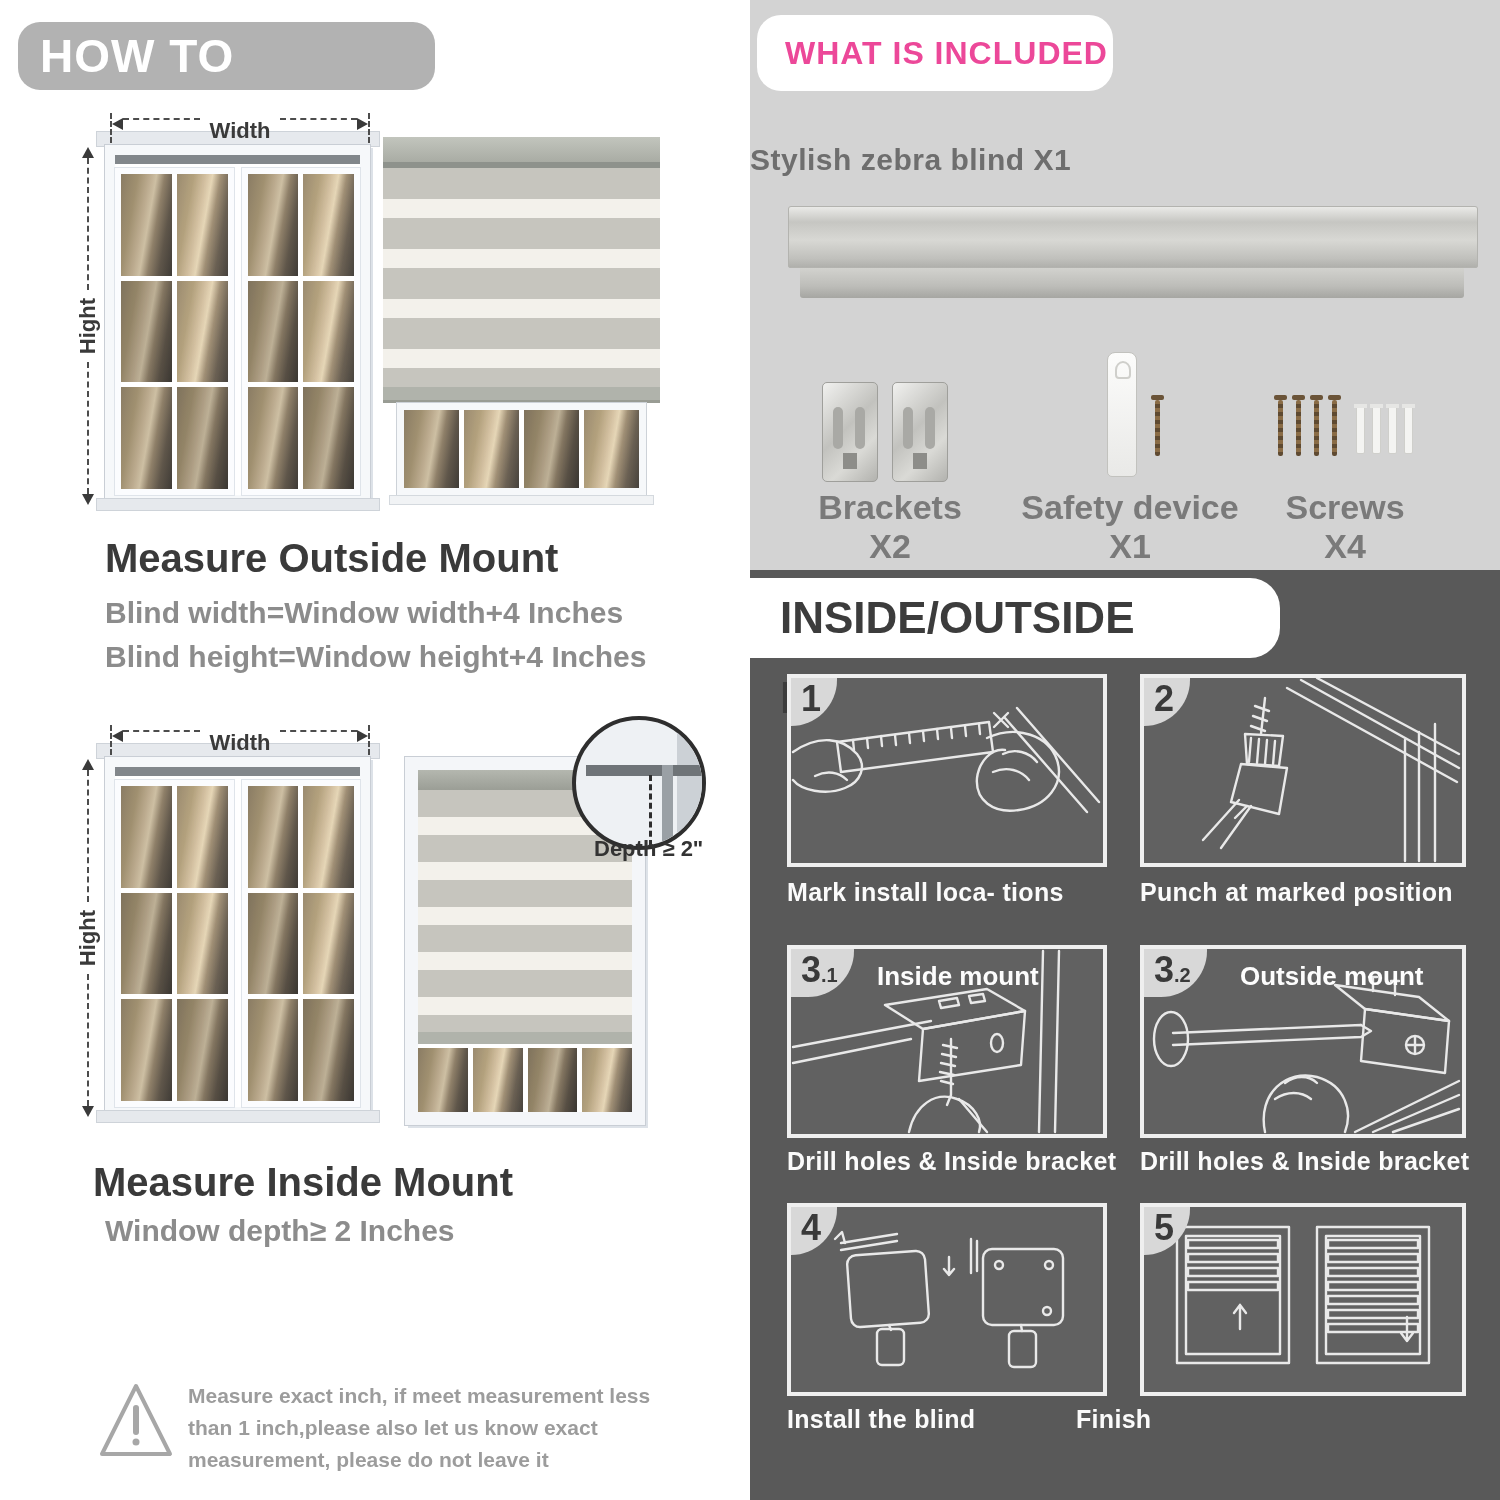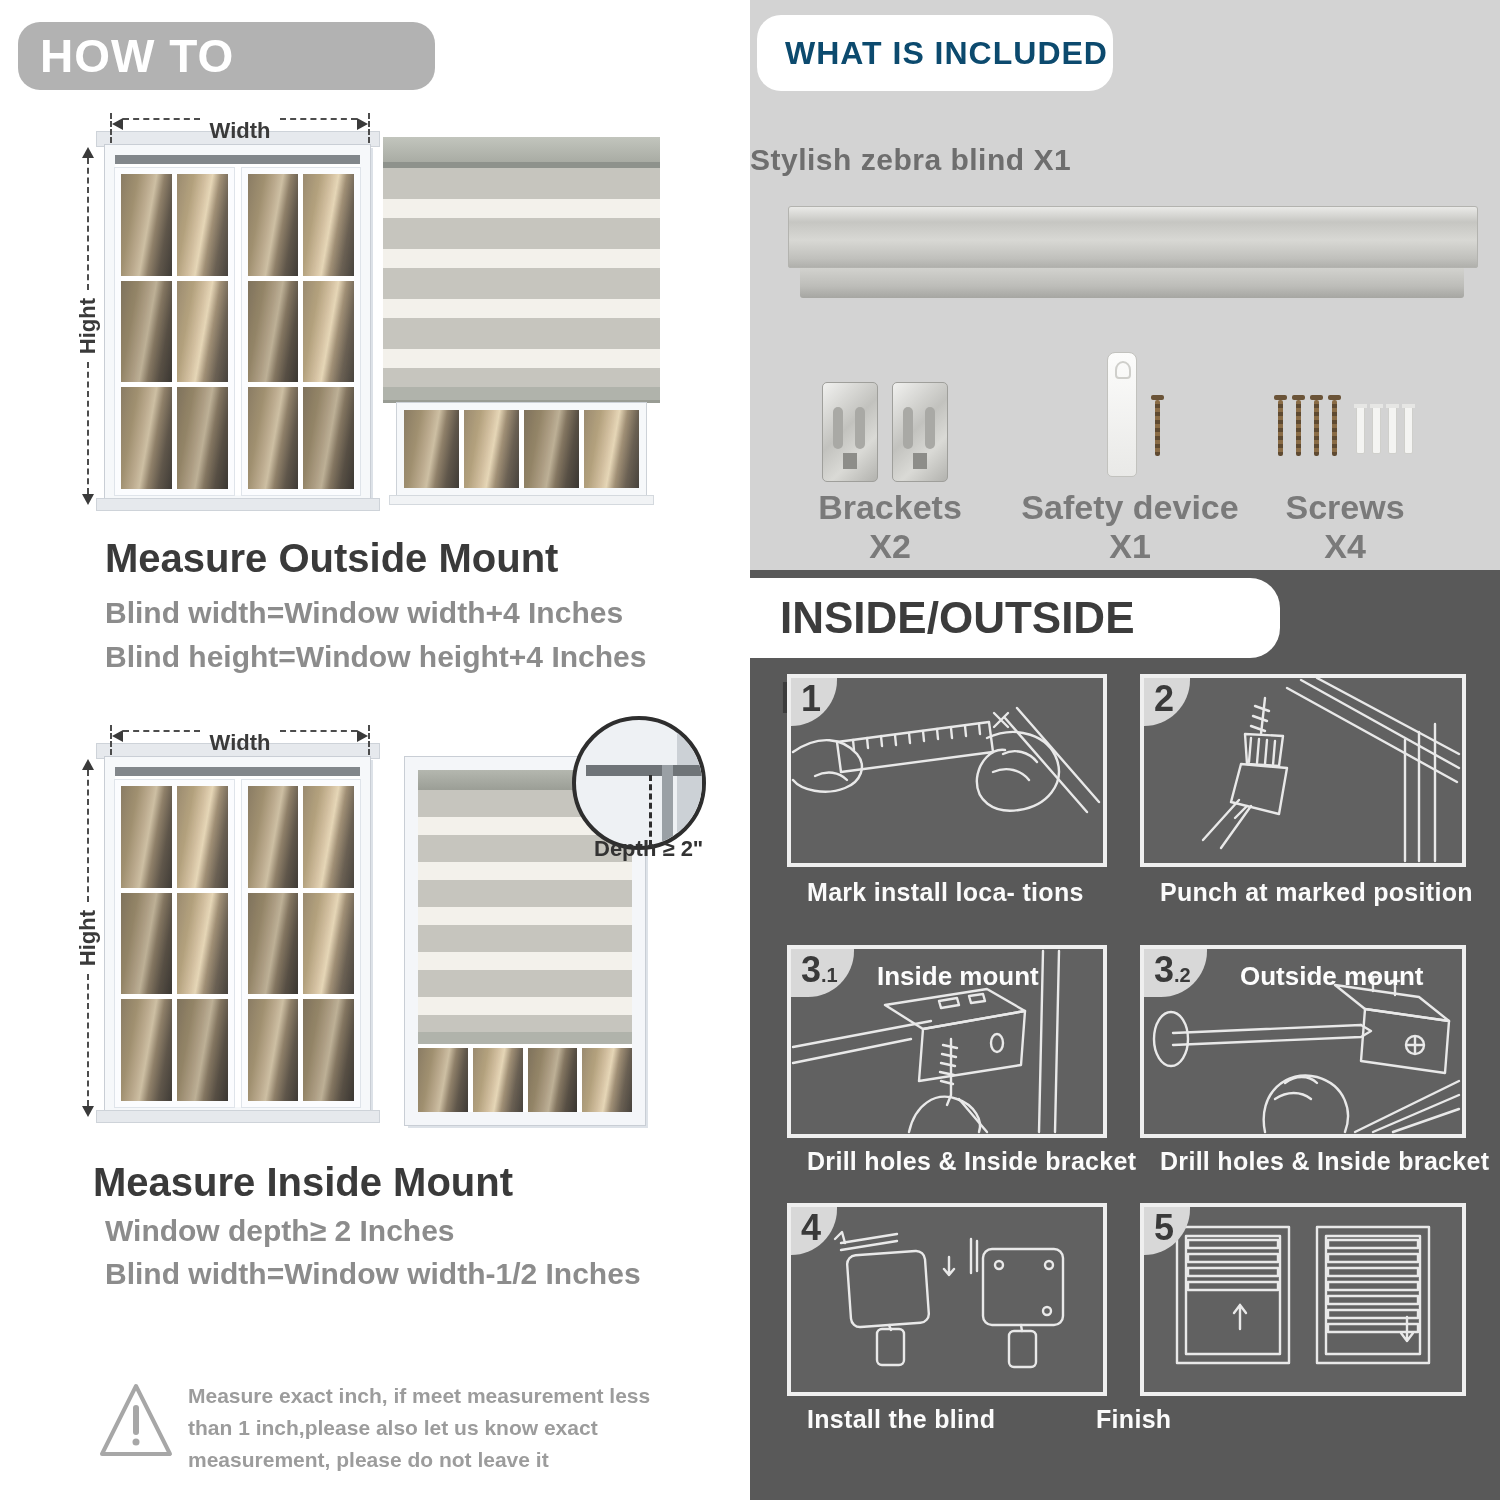--- a/index.html
+++ b/index.html
@@ -5,21 +5,21 @@
   html,body{margin:0;padding:0;background:#ffffff;}
   #root{position:relative;width:1500px;height:1500px;background:#ffffff;overflow:hidden;
         font-family:"Liberation Sans",sans-serif;}
   .abs{position:absolute;}
 
   
   .h-left{left:18px;top:22px;width:417px;height:68px;background:#b2b2b2;border-radius:22px;
           color:#ffffff;font-size:46px;font-weight:bold;line-height:68px;padding-left:22px;
           letter-spacing:1px;box-sizing:border-box;}
   .h-wii{left:757px;top:15px;width:356px;height:76px;background:#ffffff;border-radius:24px;
-         color:#0c4a6e;font-size:32px;font-weight:bold;line-height:76px;padding-left:28px;
+         color:#ec4899;font-size:32px;font-weight:bold;line-height:76px;padding-left:28px;
          letter-spacing:1px;box-sizing:border-box;}
   .h-iom{left:750px;top:578px;width:530px;height:80px;background:#ffffff;border-radius:0 30px 30px 0;
          color:#3c3c3c;font-size:44px;font-weight:bold;line-height:80px;padding-left:30px;
          box-sizing:border-box;}
 
   
   .light-panel{left:750px;top:0;width:750px;height:570px;background:#d3d3d3;}
   .dark-panel{left:750px;top:570px;width:750px;height:930px;background:#595959;}
 
   .product{left:750px;top:143px;width:750px;text-align:left;font-size:30px;font-weight:bold;
@@ -47,21 +47,21 @@
   .anchor::before{content:"";position:absolute;left:-3px;top:-1px;width:13px;height:4px;background:#e6e6e4;}
   .item-cap{position:absolute;font-size:34px;font-weight:bold;color:#7a7a7a;text-align:center;}
 
   
   .step-panel{position:absolute;width:320px;height:193px;border:4px solid #efefef;background:#616161;box-sizing:border-box;}
   .step-panel.w2{width:326px;}
   .badge{position:absolute;left:0;top:0;background:#d8d8d8;color:#3a3a3a;font-weight:bold;
          border-radius:0 0 46px 0;padding:3px 16px 9px 10px;font-size:36px;line-height:1;}
   .badge .sub{font-size:20px;font-weight:bold;}
   .tag{position:absolute;left:86px;top:12px;color:#fdfdfd;font-size:26px;font-weight:bold;}
-  .step-cap{position:absolute;color:#fbfbfb;font-size:25px;font-weight:bold;letter-spacing:0.3px;margin-left:20px;}
+  .step-cap{position:absolute;color:#fbfbfb;font-size:25px;font-weight:bold;letter-spacing:0.3px;}
   .art{position:absolute;left:0;top:0;width:100%;height:100%;}
   .art path,.art rect,.art circle,.art ellipse{fill:none;stroke:#e9e9e9;stroke-width:2.4;
         stroke-linecap:round;stroke-linejoin:round;}
   .art .fillband{fill:#d8d8d8;stroke:none;}
 
   
   .heading{position:absolute;font-size:40px;font-weight:bold;color:#3a3a3a;}
   .gline{position:absolute;font-size:30px;font-weight:bold;color:#8c8c8c;}
   .warn-text{position:absolute;left:188px;top:1380px;width:470px;font-size:21px;line-height:32px;
              font-weight:bold;color:#9c9c9c;}
@@ -240,21 +240,20 @@
   <div class="mag">
     <div class="m-light"></div>
     <div class="m-frame-h"></div>
     <div class="m-frame-v"></div>
     <div class="m-dash"></div>
   </div>
   <div class="depth-lbl">Depth ≥ 2"</div>
 
   <div class="heading" style="left:93px;top:1160px">Measure Inside Mount</div>
   <div class="gline" style="left:105px;top:1214px">Window depth≥ 2 Inches</div>
-  <div class="gline" style="left:105px;top:1257px">Blind width=Window width-1/2 Inches</div>
 
   <svg class="warn-tri" width="76" height="84" viewBox="0 0 76 84">
     <path d="M38,8 L72,76 L4,76 Z" fill="none" stroke="#a7a7a7" stroke-width="4" stroke-linejoin="round"></path>
     <path d="M38,30 L38,54" fill="none" stroke="#a7a7a7" stroke-width="6" stroke-linecap="round"></path>
     <circle cx="38" cy="64" r="3.5" fill="#a7a7a7"></circle>
   </svg>
   <div class="warn-text">Measure exact inch, if meet measurement less than 1 inch,please also let us know exact measurement, please do not leave it</div>
 
   <div class="abs light-panel"></div>
   <div class="abs dark-panel"></div>

